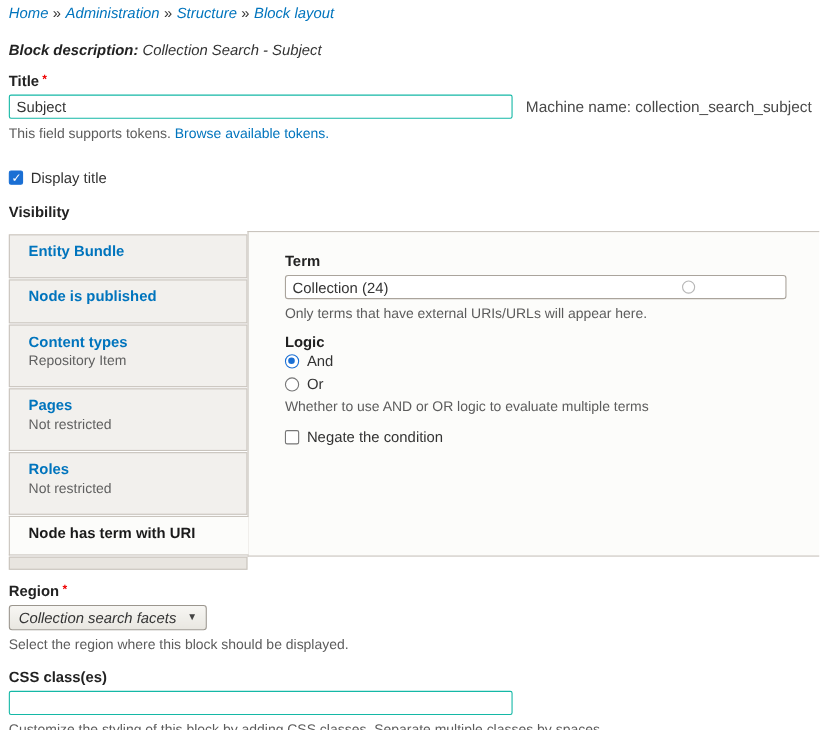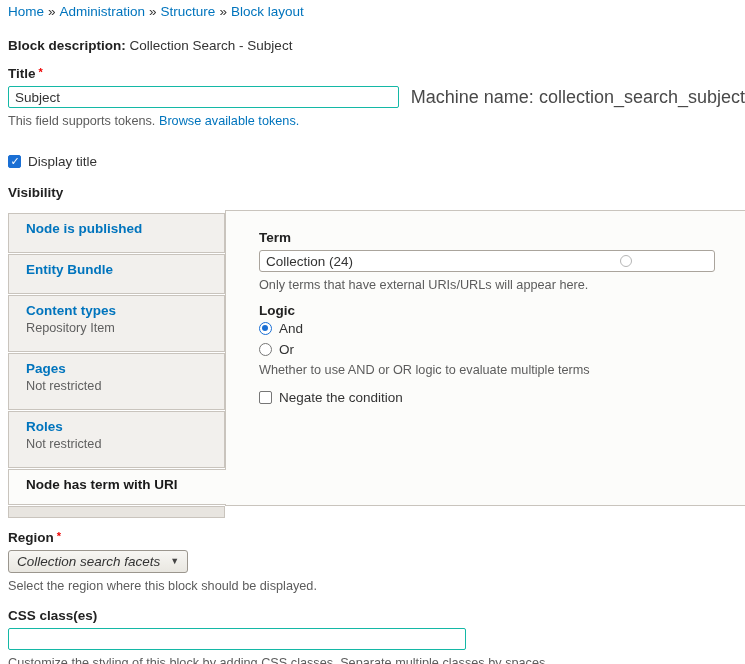--- a/index.html
+++ b/index.html
@@ -6,39 +6,39 @@
   html, body { background: #ffffff; }
   body {
     width: 745px; height: 664px;
     font-family: "Liberation Sans", "DejaVu Sans", sans-serif;
     font-size: 13.5px; color: #333; overflow: hidden;
   }
   .page { padding: 4px 0 0 8px; }
 
   
   .breadcrumb { margin-bottom: 19px; }
-  .breadcrumb a { color: #0074bd; text-decoration: none; cursor: pointer; }
+  .breadcrumb a { color: #0074bd; text-decoration: none; cursor: pointer; font-style: italic; }
   .breadcrumb .sep { color: #333; margin: 0 4px; }
 
   
-  .block-desc { margin-bottom: 13px; }
+  .block-desc { margin-bottom: 13px; font-style: italic; }
   .block-desc strong { color: #222; }
 
   .form-label { font-weight: bold; color: #222; display: block; margin-bottom: 5px; }
   .req { color: #ee0000; font-size: 11px; vertical-align: top; margin-left: 3px; font-weight: bold; }
 
   input[type="text"] {
     font-family: "Liberation Sans", "DejaVu Sans", sans-serif;
     font-size: 13.5px; color: #333;
     border: 1px solid #14b8a6; border-radius: 2px;
     background: #fff; padding: 2px 6px; height: 22px;
   }
   .title-row { display: flex; align-items: center; }
   .title-row input { width: 458px; }
-  .machine-name { margin-left: 12px; font-size: 18px; color: #494949; white-space: nowrap; }
+  .machine-name { margin-left: 12px; font-size: 14px; color: #494949; white-space: nowrap; }
 
   .description { font-size: 12.7px; color: #5c5c5c; margin-top: 6px; }
   .description a { color: #0074bd; text-decoration: none; cursor: pointer; }
 
   
   .cb, .rb { display: inline-block; width: 13px; height: 13px; flex-shrink: 0;
     border: 1px solid #767676; background: #fff; vertical-align: -2px; position: relative; cursor: pointer; }
   .cb { border-radius: 2px; }
   .cb.checked { background: #1a6fd4; border-color: #1a6fd4; }
   .cb.checked::after { content: "✓"; position: absolute; left: 1.5px; top: -1.5px;
@@ -118,25 +118,25 @@
   <div class="display-title-row choice-row">
     <span class="cb checked"></span>
     <span class="lbl">Display title</span>
   </div>
 
   <h3 class="section-heading">Visibility</h3>
 
   <div class="vtabs">
     <ul class="vtabs-menu">
       <li>
+        <div class="tab-title">Entity Bundle</div>
+
+      </li>
+      <li>
         <div class="tab-title">Node is published</div>
-
-      </li>
-      <li>
-        <div class="tab-title">Entity Bundle</div>
 
       </li>
       <li>
         <div class="tab-title">Content types</div>
         <div class="tab-summary">Repository Item</div>
       </li>
       <li>
         <div class="tab-title">Pages</div>
         <div class="tab-summary">Not restricted</div>
       </li>

